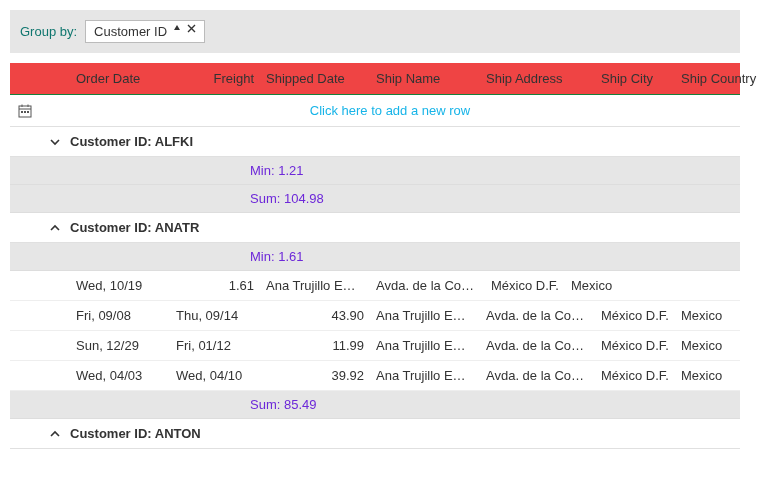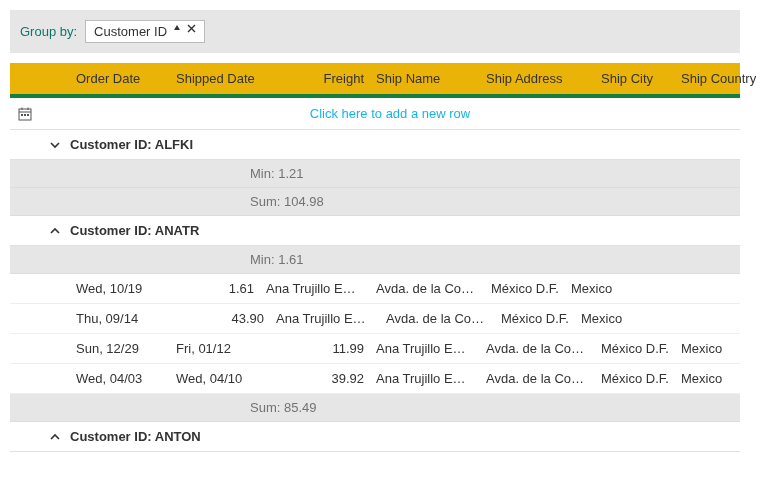--- a/index.html
+++ b/index.html
@@ -32,22 +32,22 @@
     align-items: flex-start;
     gap: 6px;
     color: #333;
   }
   .sort-icon svg, .remove-icon svg, .chevron svg {
     display: block;
   }
   .remove-icon { cursor: pointer; }
   .header-row {
     display: flex;
-    border-bottom: 4px solid #15803d;
-    background: #eab308;
+    border-bottom: 1px solid #15803d;
+    background: #ef4444;
     margin-top: 10px;
   }
   .col-indicator { width: 30px; flex: 0 0 30px; }
   .col-gutter { width: 30px; flex: 0 0 30px; }
   .col { flex: 1 1 0; padding: 8px 6px; }
   .col-orderdate { flex: 0 0 100px; }
   .col-shipdate  { flex: 0 0 110px; }
   .col-freight   { flex: 0 0 90px; text-align: right; }
   .col-shipname  { flex: 0 0 110px; }
   .col-shipaddr  { flex: 0 0 115px; }
@@ -97,21 +97,21 @@
   .group-caption {
     padding-left: 0px;
     font-weight: 700;
     color: #333;
   }
   .summary-row {
     display: flex;
     background: #e6e6e6;
     border-bottom: 1px solid #ddd;
     padding: 6px 0;
-    color: #737373;
+    color: #6d28d9;
   }
   .summary-row .summary-cell {
     padding-left: 240px;
   }
   .data-row {
     display: flex;
     border-bottom: 1px solid #eee;
     background: #fff;
   }
   .data-row .col {
@@ -142,22 +142,22 @@
             <path d="M1 1 L8 8 M8 1 L1 8" stroke="#333" stroke-width="1.4"></path>
           </svg>
       </span>
     </span>
   </div>
 
   <div class="header-row">
     <div class="col-indicator"></div>
     <div class="col-gutter"></div>
     <div class="col col-orderdate">Order Date</div>
+    <div class="col col-freight">Freight</div>
     <div class="col col-shipdate">Shipped Date</div>
-    <div class="col col-freight">Freight</div>
     <div class="col col-shipname">Ship Name</div>
     <div class="col col-shipaddr">Ship Address</div>
     <div class="col col-shipcity">Ship City</div>
     <div class="col col-shipcountry">Ship Country</div>
   </div>
 
   <div class="new-row">
     <div class="col-indicator calendar-icon">
       <svg width="14" height="14" viewBox="0 0 14 14">
         <rect x="1" y="2" width="12" height="11" fill="none" stroke="#555" stroke-width="1"></rect>
@@ -207,20 +207,21 @@
     <div class="col col-orderdate">Wed, 10/19</div>
     <div class="col col-freight">1.61</div>
     <div class="col col-shipname">Ana Trujillo Emp...</div>
     <div class="col col-shipaddr">Avda. de la Cons...</div>
     <div class="col col-shipcity">México D.F.</div>
     <div class="col col-shipcountry">Mexico</div>
   </div>
   <div class="data-row">
     <div class="col-indicator"></div>
     <div class="col-gutter"></div>
+    <div class="col col-orderdate">Fri, 09/08</div>
     <div class="col col-shipdate">Thu, 09/14</div>
     <div class="col col-freight">43.90</div>
     <div class="col col-shipname">Ana Trujillo Emp...</div>
     <div class="col col-shipaddr">Avda. de la Cons...</div>
     <div class="col col-shipcity">México D.F.</div>
     <div class="col col-shipcountry">Mexico</div>
   </div>
   <div class="data-row">
     <div class="col-indicator"></div>
     <div class="col-gutter"></div>

